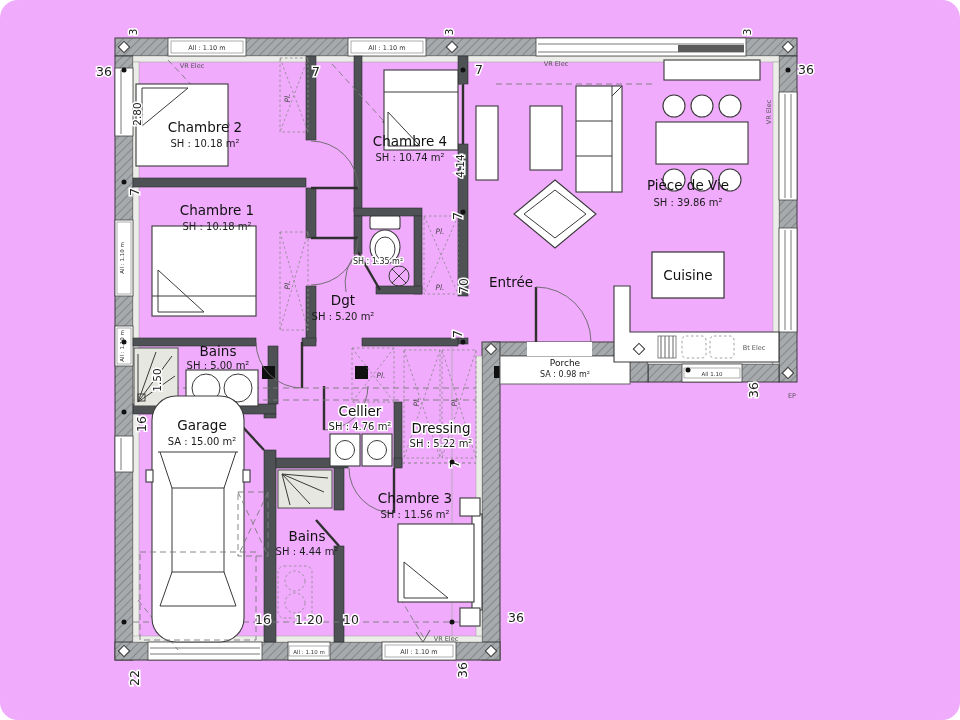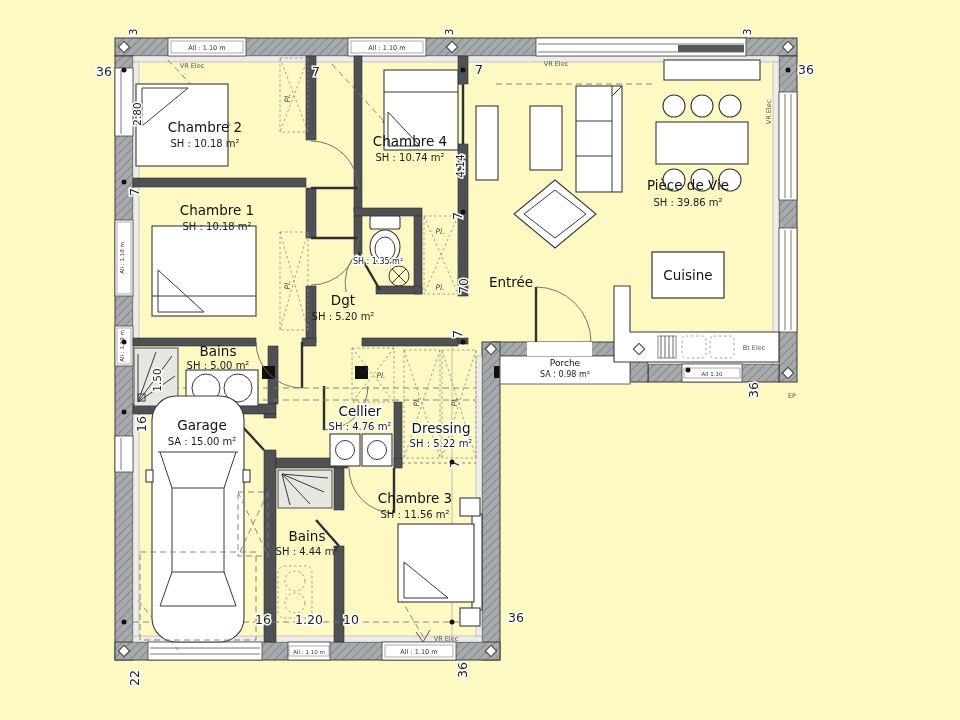--- a/index.html
+++ b/index.html
@@ -1,16 +1,16 @@
 <!DOCTYPE html>
 <html><head>
 <meta charset="utf-8">
 <style>
   html,body{margin:0;padding:0;background:#fff;}
-  .page{width:960px;height:720px;position:relative;background:#fef9c3;overflow:hidden;}
+  .page{width:960px;height:720px;position:relative;background:#f0abfc;overflow:hidden;border-radius:18px;}
   svg{display:block;}
   text{font-family:"DejaVu Sans",sans-serif;}
   .rname{font-size:13.5px;fill:#111;text-anchor:middle;}
   .rname-sm{font-size:9px;fill:#111;text-anchor:middle;}
   .rarea{font-size:10px;fill:#1c1c1c;text-anchor:middle;}
   .rarea-sm{font-size:8px;fill:#1c1c1c;text-anchor:middle;}
   .dim{font-size:12.5px;fill:#222;text-anchor:middle;paint-order:stroke;stroke:#fff;stroke-width:3px;}
   .dims{font-size:10.5px;fill:#222;text-anchor:middle;paint-order:stroke;stroke:#fff;stroke-width:3px;}
   .tiny{font-size:6.5px;fill:#333;text-anchor:middle;}
   .tiny2{font-size:5.5px;fill:#333;text-anchor:middle;}

